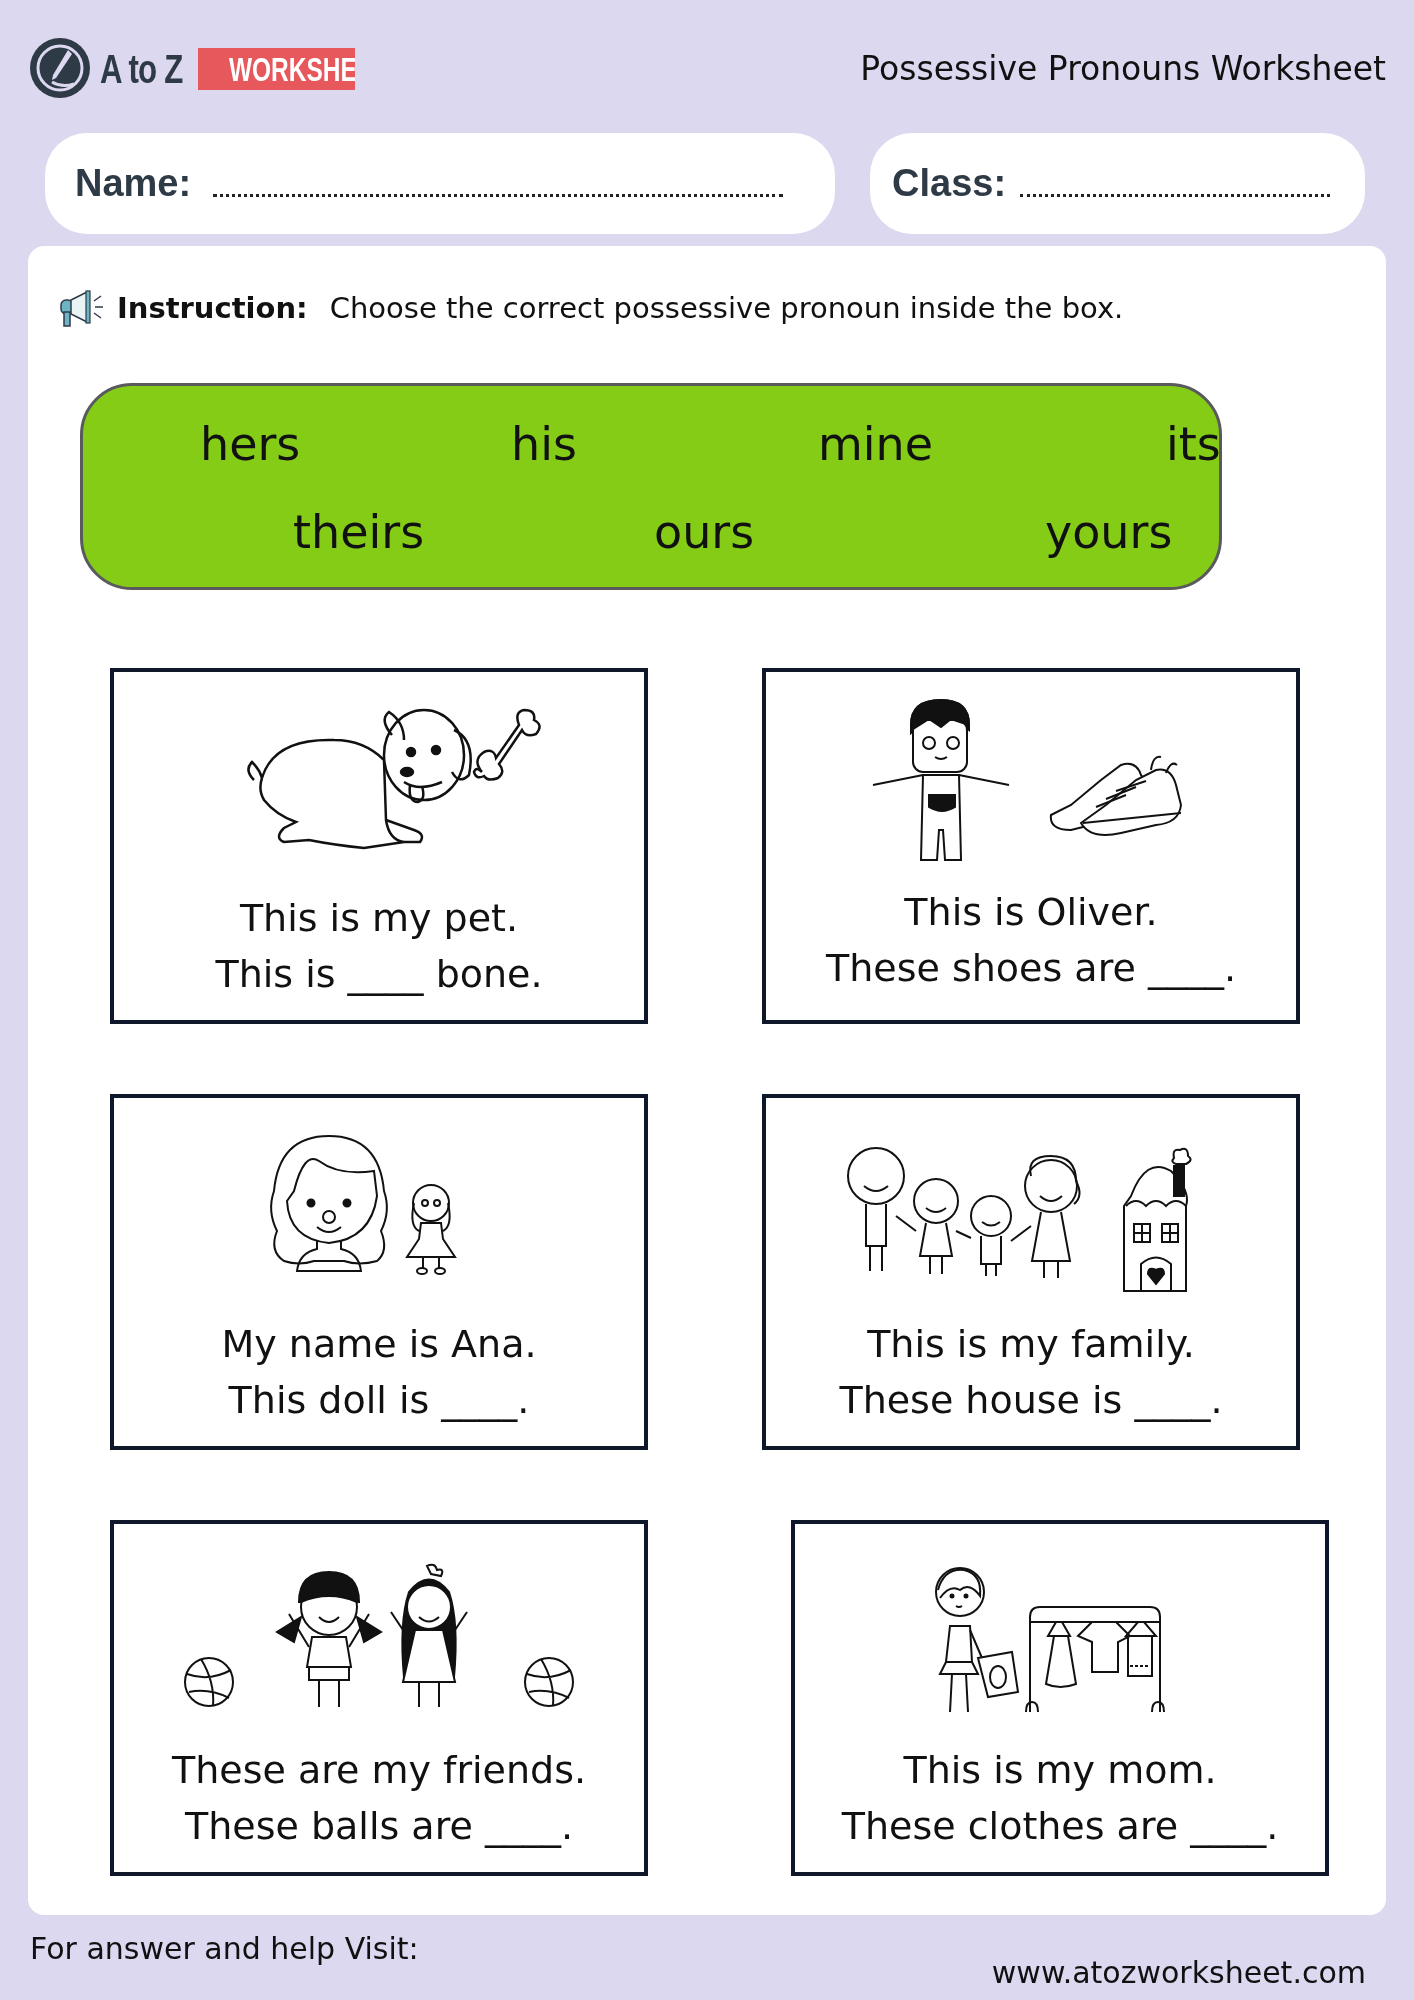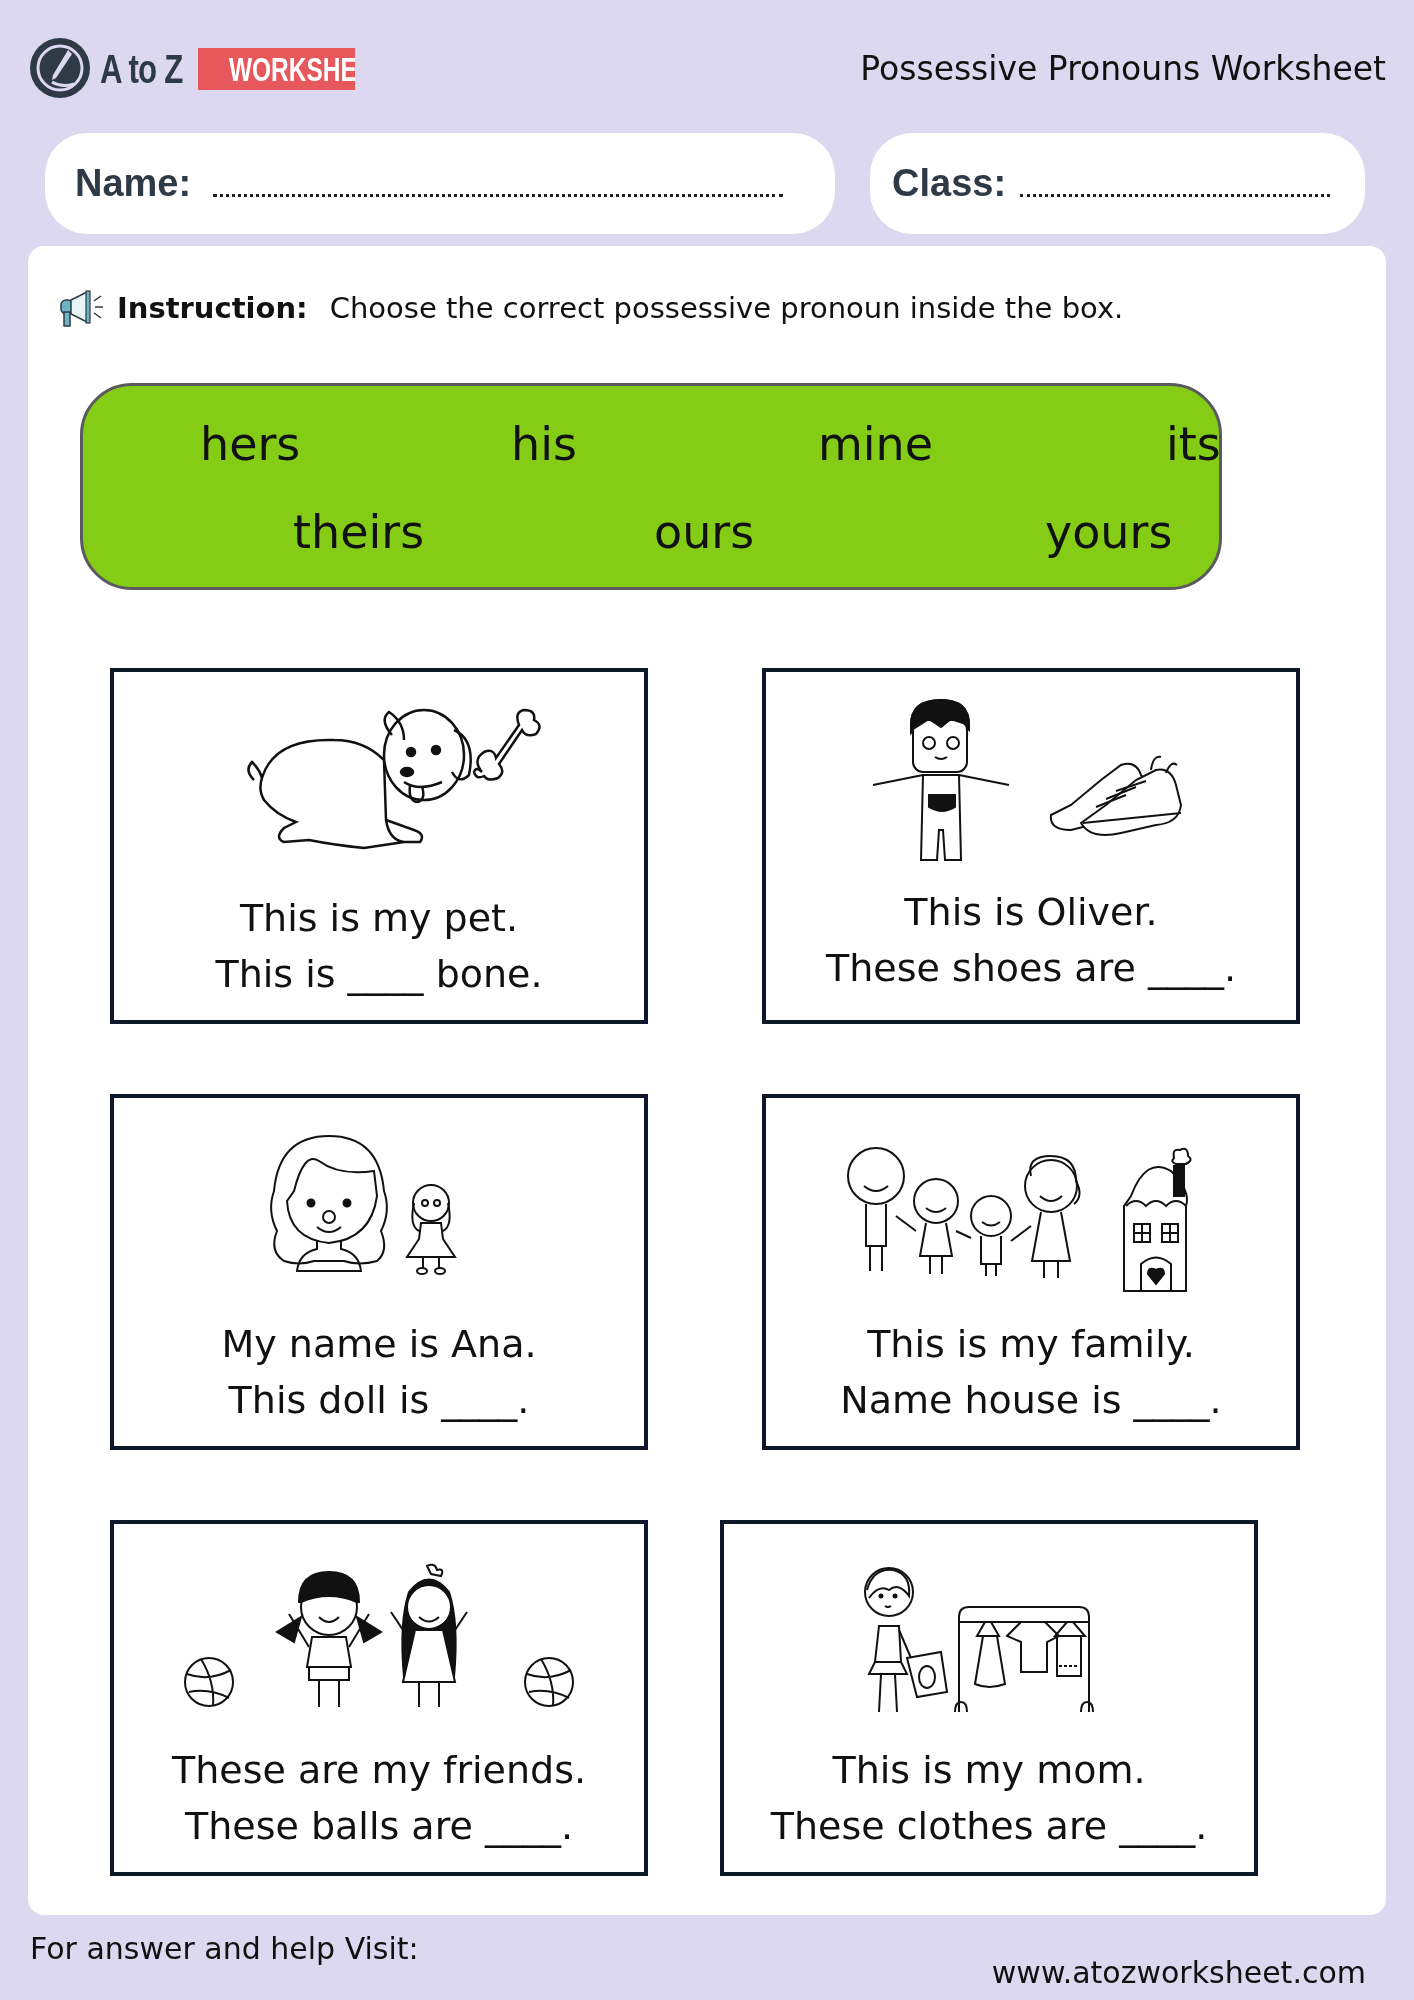--- a/index.html
+++ b/index.html
@@ -239,21 +239,21 @@
       <rect x="298" y="78" width="16" height="18"></rect>
         <path d="M306 78 L306 96 M298 87 L314 87"></path>
       <rect x="326" y="78" width="16" height="18"></rect>
         <path d="M334 78 L334 96 M326 87 L342 87"></path>
       <path d="M305 145 L305 118 Q320 105 335 118 L335 145"></path>
       <path d="M320 138 L312 128 Q312 120 320 124 Q328 120 328 128 Z" fill="#111"></path>
       <path d="M338 12 Q336 2 344 4 Q352 0 352 10 Q358 14 350 18 L340 18 Q334 16 338 12 Z"></path>
     </svg>
   </div>
   <div class="line l1">This is my family.</div>
-  <div class="line l2">Name house is ____.</div>
+  <div class="line l2">These house is ____.</div>
 </div>
 
 <div class="abs card" style="left:110px; top:1520px;">
   <div class="art">
     <svg width="400" height="160" viewBox="0 0 400 160" fill="none" stroke="#111" stroke-width="2">
       <circle cx="30" cy="120" r="24"></circle>
       <path d="M8 112 Q30 120 52 108 M10 130 Q30 126 50 136 M22 97 Q36 120 34 144"></path>
       <circle cx="370" cy="120" r="24"></circle>
       <path d="M348 112 Q370 120 392 108 M350 130 Q370 126 390 136 M362 97 Q376 120 374 144"></path>
       <path d="M120 40 Q120 10 150 10 Q180 10 180 40 Z" fill="#111"></path>
@@ -270,21 +270,21 @@
       <path d="M236 68 L264 68 L276 120 L224 120 Z" fill="#fff"></path>
       <path d="M212 50 L232 80 M288 50 L268 80"></path>
       <path d="M240 120 L240 145 M260 120 L260 145"></path>
       <path d="M248 4 Q256 0 258 8 Q266 6 262 14 L252 12 Z"></path>
     </svg>
   </div>
   <div class="line l1">These are my friends.</div>
   <div class="line l2">These balls are ____.</div>
 </div>
 
-<div class="abs card" style="left:720px; top:1520px;padding-left:36px;">
+<div class="abs card" style="left:791px; top:1520px;padding-left:36px;">
   <div class="art">
     <svg width="260" height="160" viewBox="0 0 260 160" fill="none" stroke="#111" stroke-width="2">
       <circle cx="30" cy="30" r="24"></circle>
       <path d="M8 28 Q14 6 34 8 Q52 12 50 34 Q40 20 30 28 Q20 22 10 36"></path>
       <circle cx="22" cy="34" r="1.5" fill="#111"></circle>
         <circle cx="36" cy="34" r="1.5" fill="#111"></circle>
       <path d="M26 44 Q29 46 32 44"></path>
       <path d="M20 64 L40 64 L42 100 L16 100 Z"></path>
       <path d="M16 100 L10 112 L48 112 L42 100"></path>
       <path d="M22 112 L20 150 M36 112 L38 150"></path>

